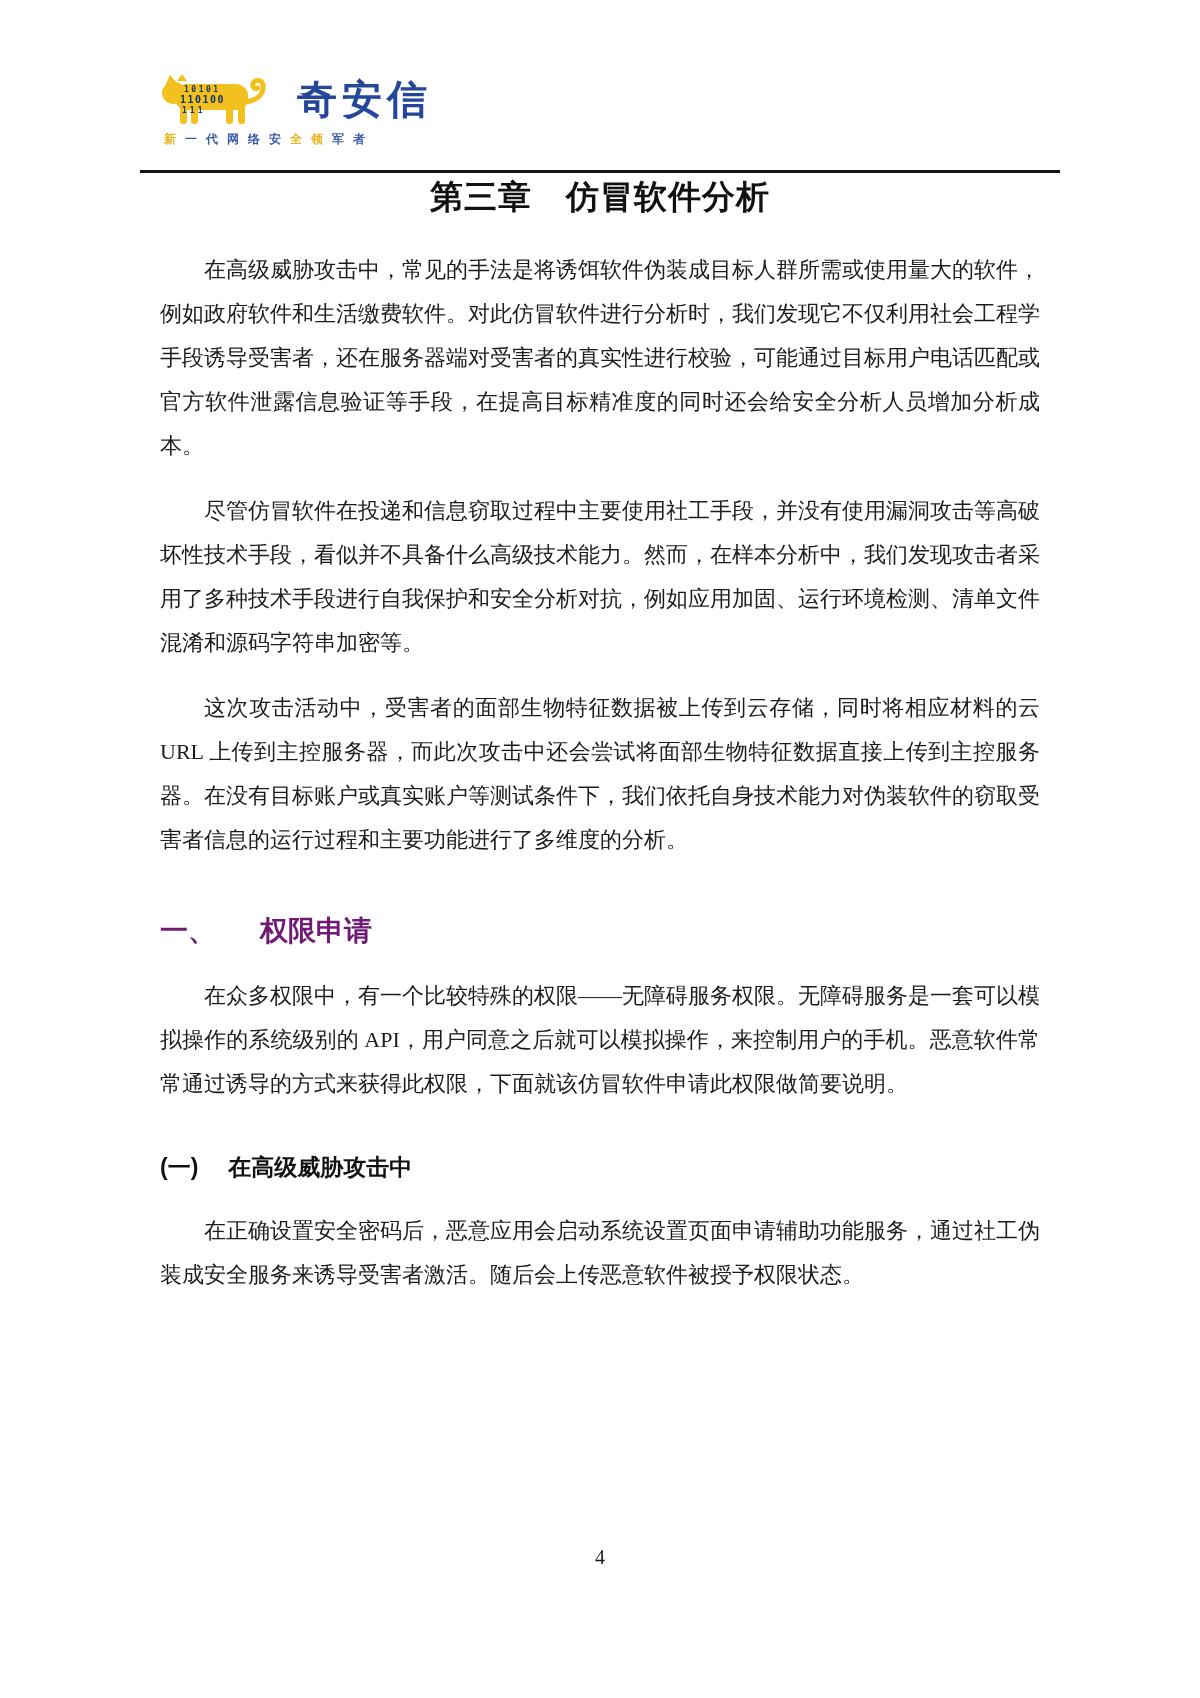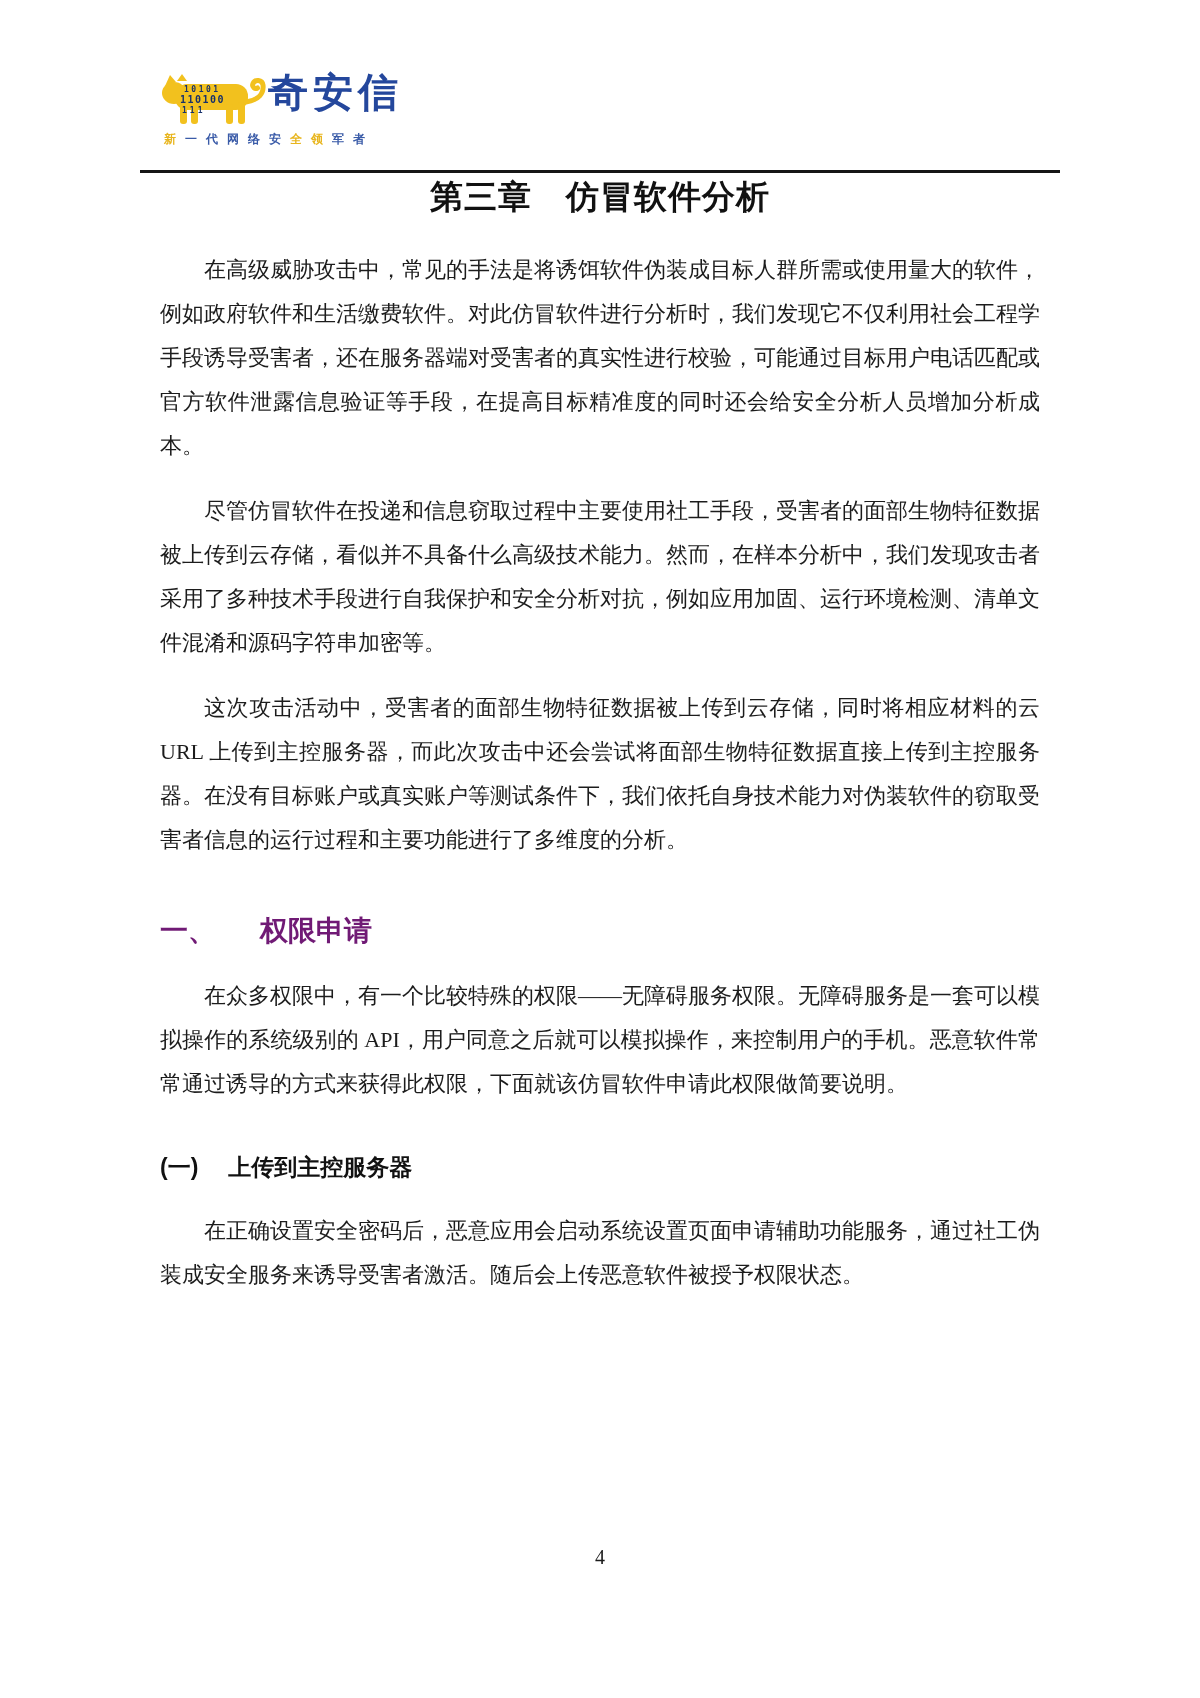--- a/index.html
+++ b/index.html
@@ -11,21 +11,21 @@
     width: 1200px;
     height: 1698px;
     background: #ffffff;
     overflow: hidden;
     margin: 0 auto;
   }
   .content { padding: 0 160px; }
 
   
   .header { padding-top: 72px; }
-  .logo-row { display: flex; gap: 0; }
+  .logo-row { display: flex; align-items: center; gap: 29px; }
   .brand-name {
     font-family: "Liberation Sans", "DejaVu Sans", sans-serif;
     font-weight: bold;
     font-size: 40px;
     letter-spacing: 5px;
     color: #24479c;
     line-height: 1;
   }
   .tagline {
     margin-top: 5px;
@@ -131,31 +131,31 @@
       </div>
       <div class="tagline"><span class="tg-gold">新</span><span class="tg-blue">一代网络安</span><span class="tg-gold">全领</span><span class="tg-blue">军者</span>
       </div>
       <div class="header-rule"></div>
     </div>
 
     <h1 class="chapter-title">第三章　仿冒软件分析</h1>
 
     <div class="body-text">
       <p>在高级威胁攻击中，常见的手法是将诱饵软件伪装成目标人群所需或使用量大的软件，例如政府软件和生活缴费软件。对此仿冒软件进行分析时，我们发现它不仅利用社会工程学手段诱导受害者，还在服务器端对受害者的真实性进行校验，可能通过目标用户电话匹配或官方软件泄露信息验证等手段，在提高目标精准度的同时还会给安全分析人员增加分析成本。</p>
-      <p>尽管仿冒软件在投递和信息窃取过程中主要使用社工手段，受害者的面部生物特征数据被上传到云存储，看似并不具备什么高级技术能力。然而，在样本分析中，我们发现攻击者采用了多种技术手段进行自我保护和安全分析对抗，例如应用加固、运行环境检测、清单文件混淆和源码字符串加密等。</p>
+      <p>尽管仿冒软件在投递和信息窃取过程中主要使用社工手段，并没有使用漏洞攻击等高破坏性技术手段，看似并不具备什么高级技术能力。然而，在样本分析中，我们发现攻击者采用了多种技术手段进行自我保护和安全分析对抗，例如应用加固、运行环境检测、清单文件混淆和源码字符串加密等。</p>
       <p>这次攻击活动中，受害者的面部生物特征数据被上传到云存储，同时将相应材料的云 URL 上传到主控服务器，而此次攻击中还会尝试将面部生物特征数据直接上传到主控服务器。在没有目标账户或真实账户等测试条件下，我们依托自身技术能力对伪装软件的窃取受害者信息的运行过程和主要功能进行了多维度的分析。</p>
 
       <h2 class="section-heading">
         <span class="section-number">一、</span><span>权限申请</span>
       </h2>
 
       <p>在众多权限中，有一个比较特殊的权限——无障碍服务权限。无障碍服务是一套可以模拟操作的系统级别的 API，用户同意之后就可以模拟操作，来控制用户的手机。恶意软件常常通过诱导的方式来获得此权限，下面就该仿冒软件申请此权限做简要说明。</p>
 
       <h3 class="subsection-heading">
-        <span class="section-number">(一)</span><span>上传到主控服务器</span>
+        <span class="section-number">(一)</span><span>在高级威胁攻击中</span>
       </h3>
 
       <p>在正确设置安全密码后，恶意应用会启动系统设置页面申请辅助功能服务，通过社工伪装成安全服务来诱导受害者激活。随后会上传恶意软件被授予权限状态。</p>
     </div>
   </div>
 
   <div class="page-number">4</div>
 </div>
 
 </body></html>

